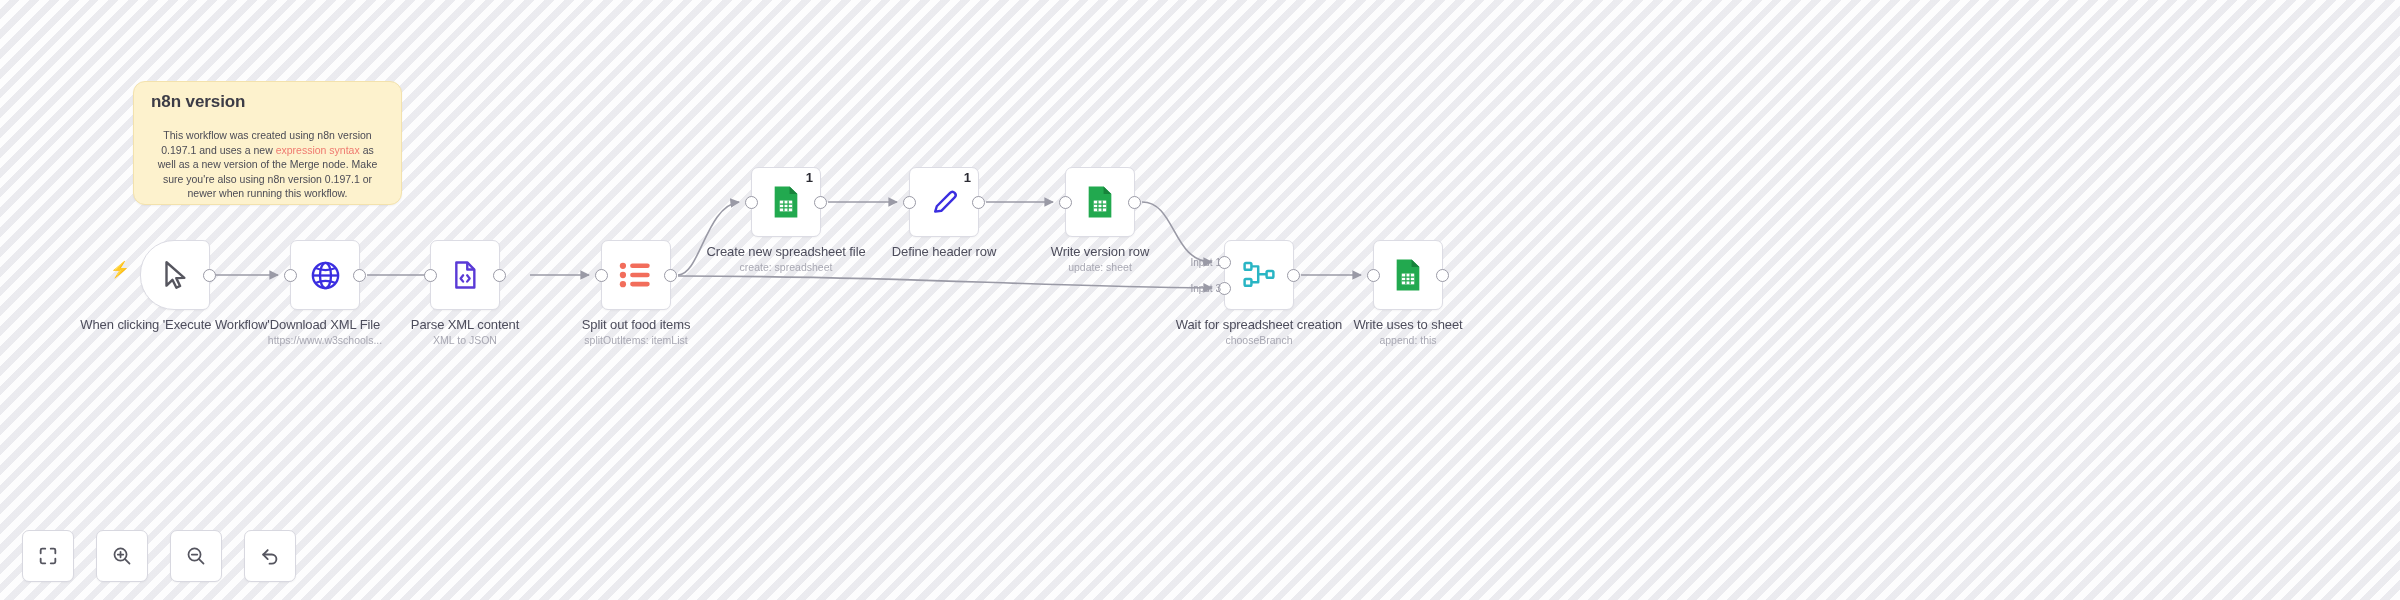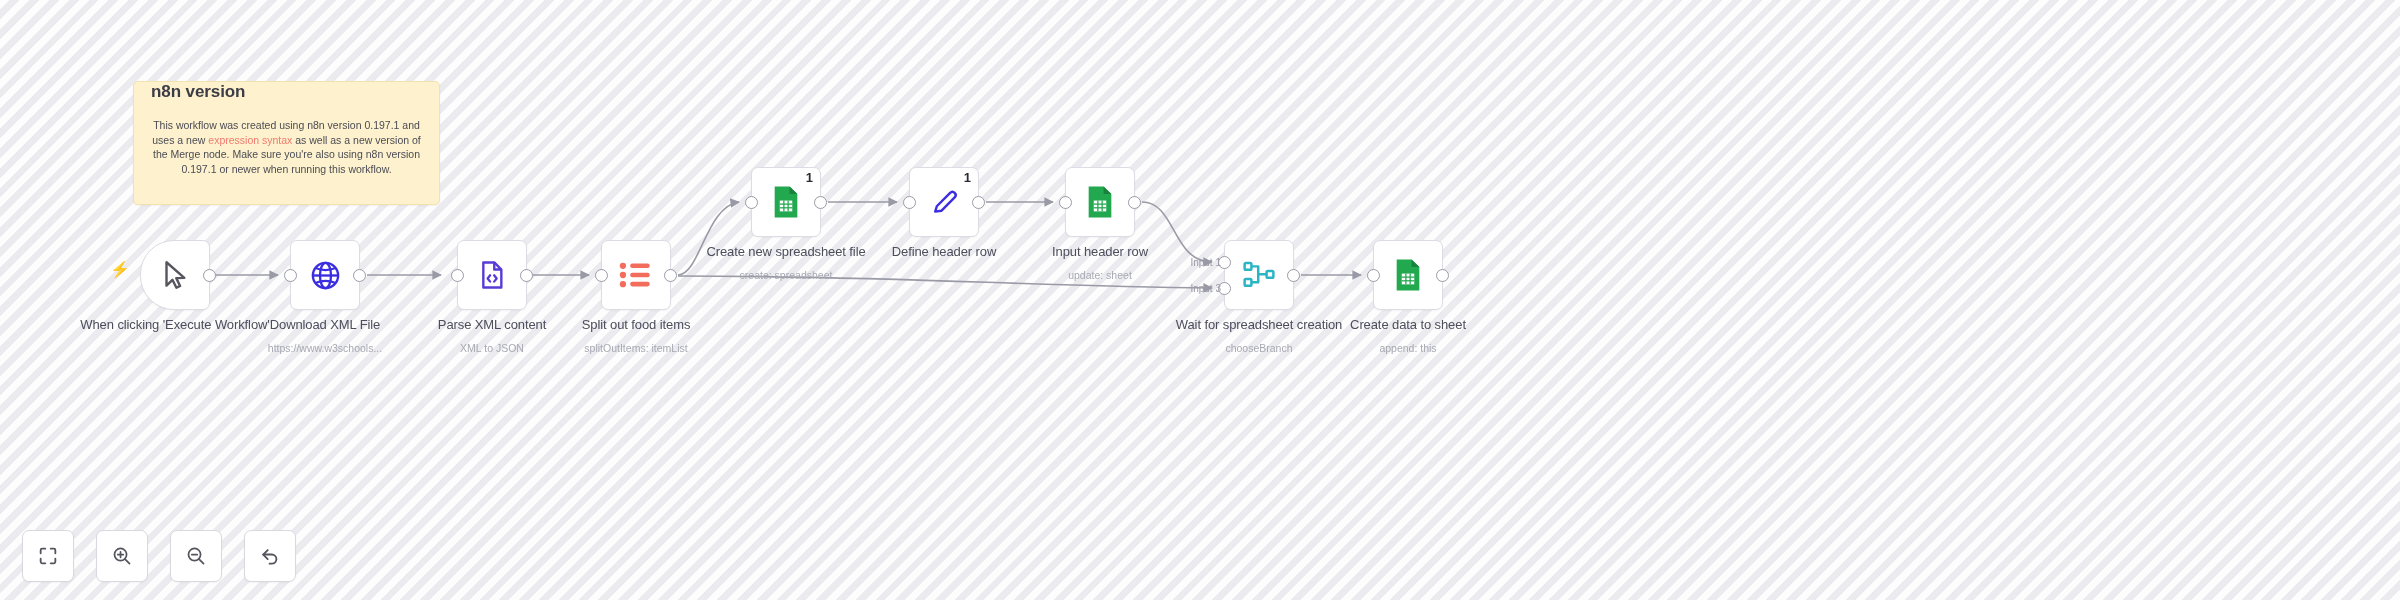--- a/index.html
+++ b/index.html
@@ -26,26 +26,26 @@
     position: absolute;
     left: 0; top: 0;
     width: 2400px; height: 600px;
     pointer-events: none;
   }
 
   
   .sticky {
     position: absolute;
     left: 133px; top: 81px;
-    width: 307px; height: 124px;
+    width: 269px; height: 124px;
     background: #fdf2cd;
     border: 1px solid #f3e2ad;
-    border-radius: 5px;
+    border-radius: 12px;
     box-sizing: border-box;
-    padding: 0 17px 10px 17px;
+    padding: 10px 17px 10px 17px;
     box-shadow: 0 1px 2px rgba(0,0,0,0.05);
   }
   .sticky-title {
     font-size: 17px;
     font-weight: bold;
     color: #3c3c46;
     letter-spacing: -0.1px;
     margin: 0 0 16px 0;
   }
   .sticky-body {
@@ -95,21 +95,21 @@
     font-size: 13px;
     font-weight: normal;
     color: #4d4d5c;
     line-height: 15px;
     letter-spacing: -0.1px;
   }
   .node-sub {
     font-size: 10.5px;
     color: #a8a8b3;
     line-height: 14px;
-    margin-top: 9px;
+    margin-top: 1px;
   }
 
   
   .port {
     position: absolute;
     width: 13px; height: 13px;
     border-radius: 50%;
     background: #fff;
     border: 1.6px solid #9a9aa6;
     box-sizing: border-box;
@@ -216,21 +216,21 @@
       <path d="M4.6 17.4 Q12 14.4 19.4 17.4" fill="none" stroke="#3b2ee0" stroke-width="1.5"></path>
     </svg>
     <div class="port left"></div>
     <div class="port right"></div>
     <div class="node-caption">
       <div class="node-title">Download XML File</div>
       <div class="node-sub">https://www.w3schools...</div>
     </div>
   </div>
 
-  <div class="node" style="left:457px; top:240px;">
+  <div class="node" style="left:430px; top:240px;">
     <svg width="32" height="32" viewBox="0 0 24 24">
       <path d="M5.5 2.6 h8.2 L19 7.9 V21.4 H5.5 Z" fill="none" stroke="#5a3ad6" stroke-width="1.8" stroke-linejoin="round"></path>
       <path d="M13.7 2.6 V7.9 H19" fill="none" stroke="#5a3ad6" stroke-width="1.8" stroke-linejoin="round"></path>
       <path d="M10.6 12.2 L8.7 14.6 L10.6 17" fill="none" stroke="#5a3ad6" stroke-width="1.7" stroke-linecap="round" stroke-linejoin="round"></path>
       <path d="M13.6 12.2 L15.5 14.6 L13.6 17" fill="none" stroke="#5a3ad6" stroke-width="1.7" stroke-linecap="round" stroke-linejoin="round"></path>
     </svg>
     <div class="port left"></div>
     <div class="port right"></div>
     <div class="node-caption">
       <div class="node-title">Parse XML content</div>
@@ -300,21 +300,21 @@
       <g stroke="#22a94f" stroke-width="0.9">
         <line x1="5.6" y1="13.5" x2="14.4" y2="13.5"></line>
         <line x1="5.6" y1="16.1" x2="14.4" y2="16.1"></line>
         <line x1="8.5" y1="11" x2="8.5" y2="18.6"></line>
         <line x1="11.5" y1="11" x2="11.5" y2="18.6"></line>
       </g>
     </svg>
     <div class="port left"></div>
     <div class="port right"></div>
     <div class="node-caption">
-      <div class="node-title">Input header row</div>
+      <div class="node-title">Write version row</div>
       <div class="node-sub">update: sheet</div>
     </div>
   </div>
 
   <div class="node" style="left:1224px; top:240px;">
     <svg width="34" height="30" viewBox="0 0 26 22">
       <g fill="none" stroke="#29b5c4" stroke-width="1.9">
         <rect x="2" y="1.8" width="5.2" height="5.2" rx="1"></rect>
         <rect x="2" y="14" width="5.2" height="5.2" rx="1"></rect>
         <rect x="18.8" y="7.9" width="5.2" height="5.2" rx="1"></rect>
@@ -341,21 +341,21 @@
       <g stroke="#22a94f" stroke-width="0.9">
         <line x1="5.6" y1="13.5" x2="14.4" y2="13.5"></line>
         <line x1="5.6" y1="16.1" x2="14.4" y2="16.1"></line>
         <line x1="8.5" y1="11" x2="8.5" y2="18.6"></line>
         <line x1="11.5" y1="11" x2="11.5" y2="18.6"></line>
       </g>
     </svg>
     <div class="port left"></div>
     <div class="port right"></div>
     <div class="node-caption">
-      <div class="node-title">Create data to sheet</div>
+      <div class="node-title">Write uses to sheet</div>
       <div class="node-sub">append: this</div>
     </div>
   </div>
 
   <div class="toolbar">
     <div class="tool-btn">
       <svg width="22" height="22" viewBox="0 0 24 24">
         <g fill="none" stroke="#55555f" stroke-width="2" stroke-linecap="round">
           <path d="M4 9 V5.6 A1.6 1.6 0 0 1 5.6 4 H9"></path>
           <path d="M15 4 H18.4 A1.6 1.6 0 0 1 20 5.6 V9"></path>

